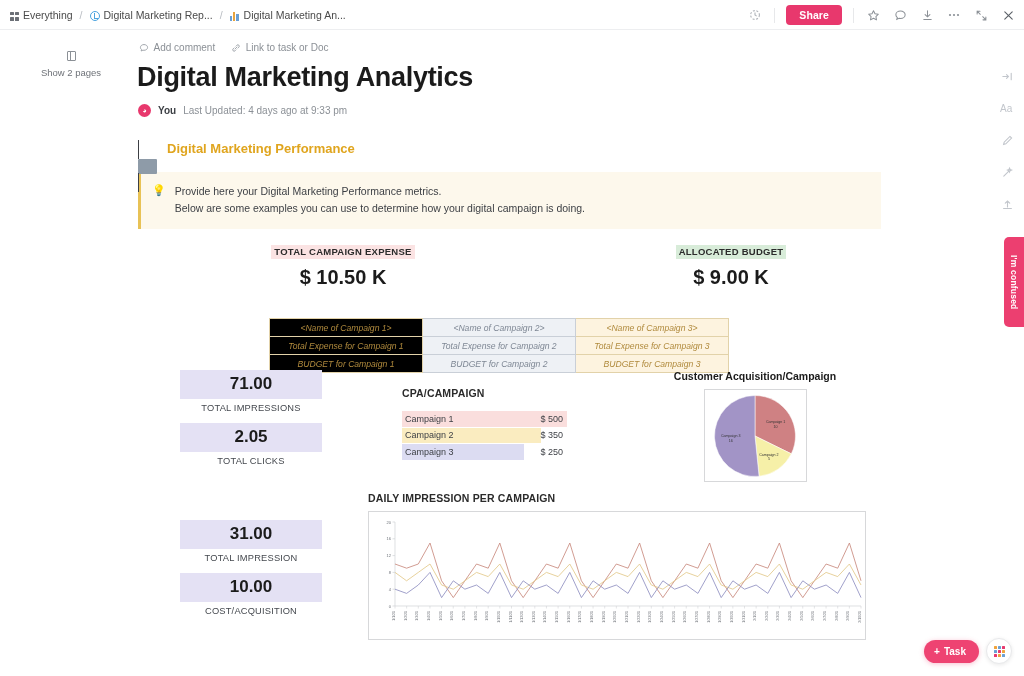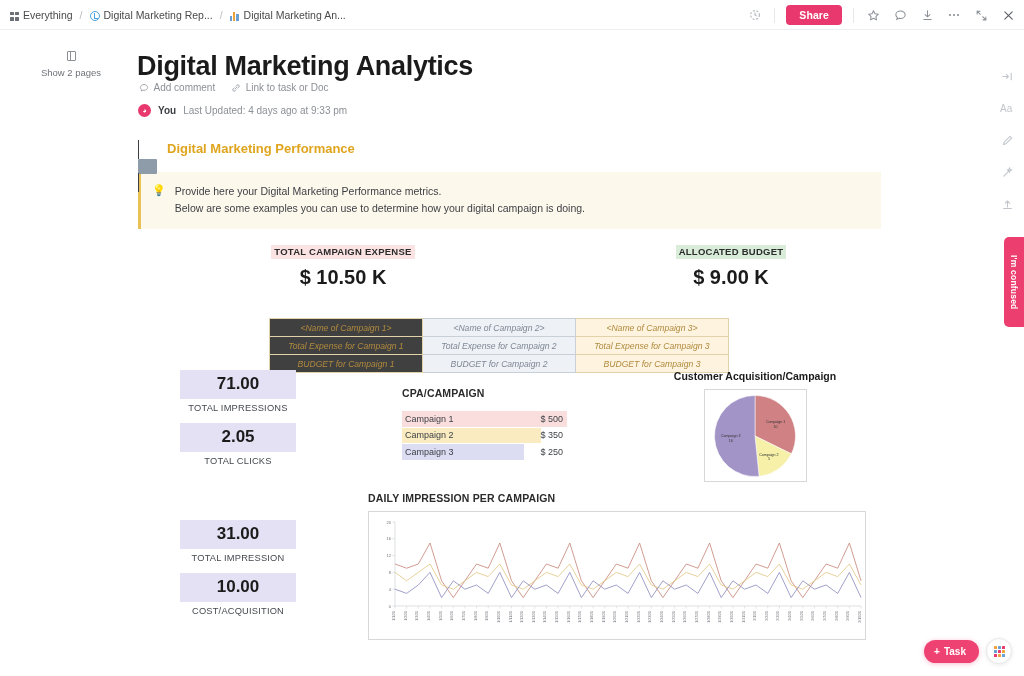--- a/index.html
+++ b/index.html
@@ -159,26 +159,26 @@
   
   #campaign-table {
     position:absolute; left: 139px; top: 288px;
     width: 460px; border-collapse: collapse;
   }
   #campaign-table td {
     font-size: 8.6px; font-style: italic; text-align:center;
     padding: 3.5px 5px; border: 1px solid #cfc9b6;
     white-space: nowrap;
   }
-  .col1 { background:#404040; color:#b08a3d; border-color:#e2d2a9 !important;margin-top:8px; }
+  .col1 { background:#000000; color:#b08a3d; border-color:#e2d2a9 !important;margin-top:8px; }
   .col2 { background:#eef1f5; color:#7e8794; border-color:#c9cfd7 !important; }
   .col3 { background:#fdf3df; color:#b08a3d; border-color:#e2d2a9 !important; }
 
   
-  .metric-card { position:absolute; width:116px; }
+  .metric-card { position:absolute; width:142px; }
   .metric-box {
     background:#e4e1f4; text-align:center;
     font-size: 17px; font-weight: 700; color:#1b1b1b;
     padding: 4px 0 5px;
   }
   .metric-cap {
     text-align:center; font-size:9.3px; color:#44484e;
     letter-spacing:.2px; margin-top: 4px;
   }
 
@@ -291,36 +291,36 @@
 
 <div id="left-rail">
   <div id="show-pages">
     <span class="pages-ico"></span>
     <span>Show 2 pages</span>
   </div>
 </div>
 
 <div id="doc">
 
-  <div id="doc-title">Digital Marketing Analytics</div>
-
   <div id="doc-actions">
     <div class="doc-action">
       <svg width="10" height="10" viewBox="0 0 14 14" fill="none" stroke="#9aa0a6" stroke-width="1.3">
         <path d="M2 6.2C2 3.9 4.2 2.2 7 2.2s5 1.7 5 4-2.2 4-5 4c-.5 0-1-.05-1.5-.15L3 11.2l.6-1.9C2.6 8.5 2 7.4 2 6.2z"></path>
       </svg>
       <span>Add comment</span>
     </div>
     <div class="doc-action">
       <svg width="10" height="10" viewBox="0 0 14 14" fill="none" stroke="#9aa0a6" stroke-width="1.3" stroke-linecap="round">
         <path d="M5.6 8.4L8.4 5.6M4.3 6.9L3 8.2a1.9 1.9 0 102.7 2.7l1.3-1.3M9.7 7.1L11 5.8A1.9 1.9 0 108.3 3.1L7 4.4"></path>
       </svg>
       <span>Link to task or Doc</span>
     </div>
   </div>
+
+  <div id="doc-title">Digital Marketing Analytics</div>
 
   <div id="doc-meta">
     <div id="avatar">◕</div>
     <span id="meta-you">You</span>
     <span id="meta-updated">Last Updated: 4 days ago at 9:33 pm</span>
   </div>
 
   <div id="section-head">
     <span class="monitor-ico">
       <span class="scr"><i></i></span><span class="stand"></span>

